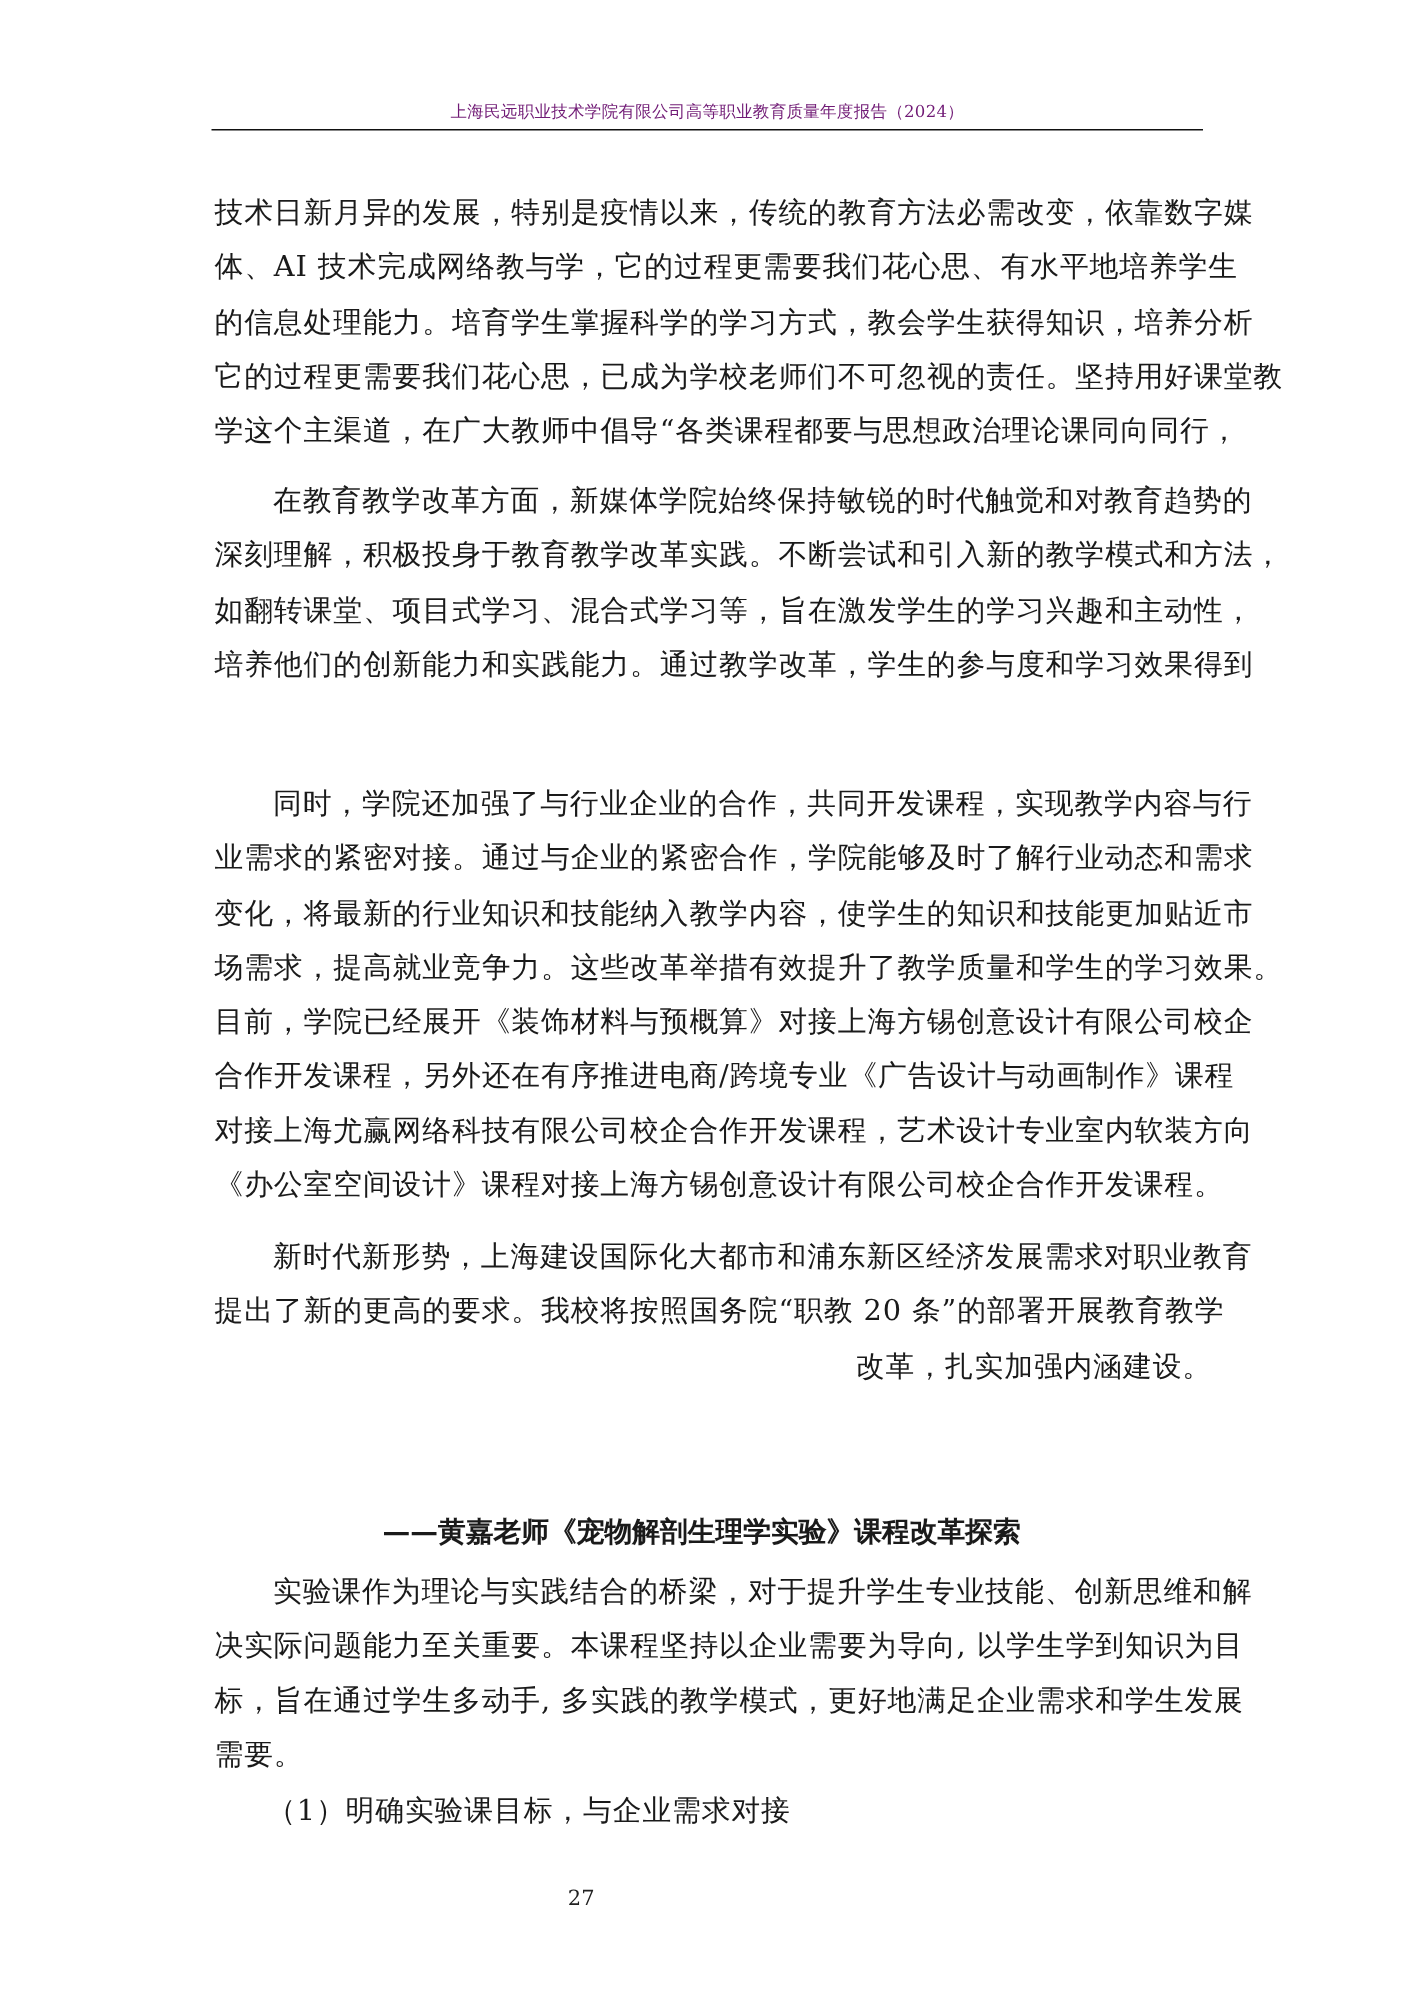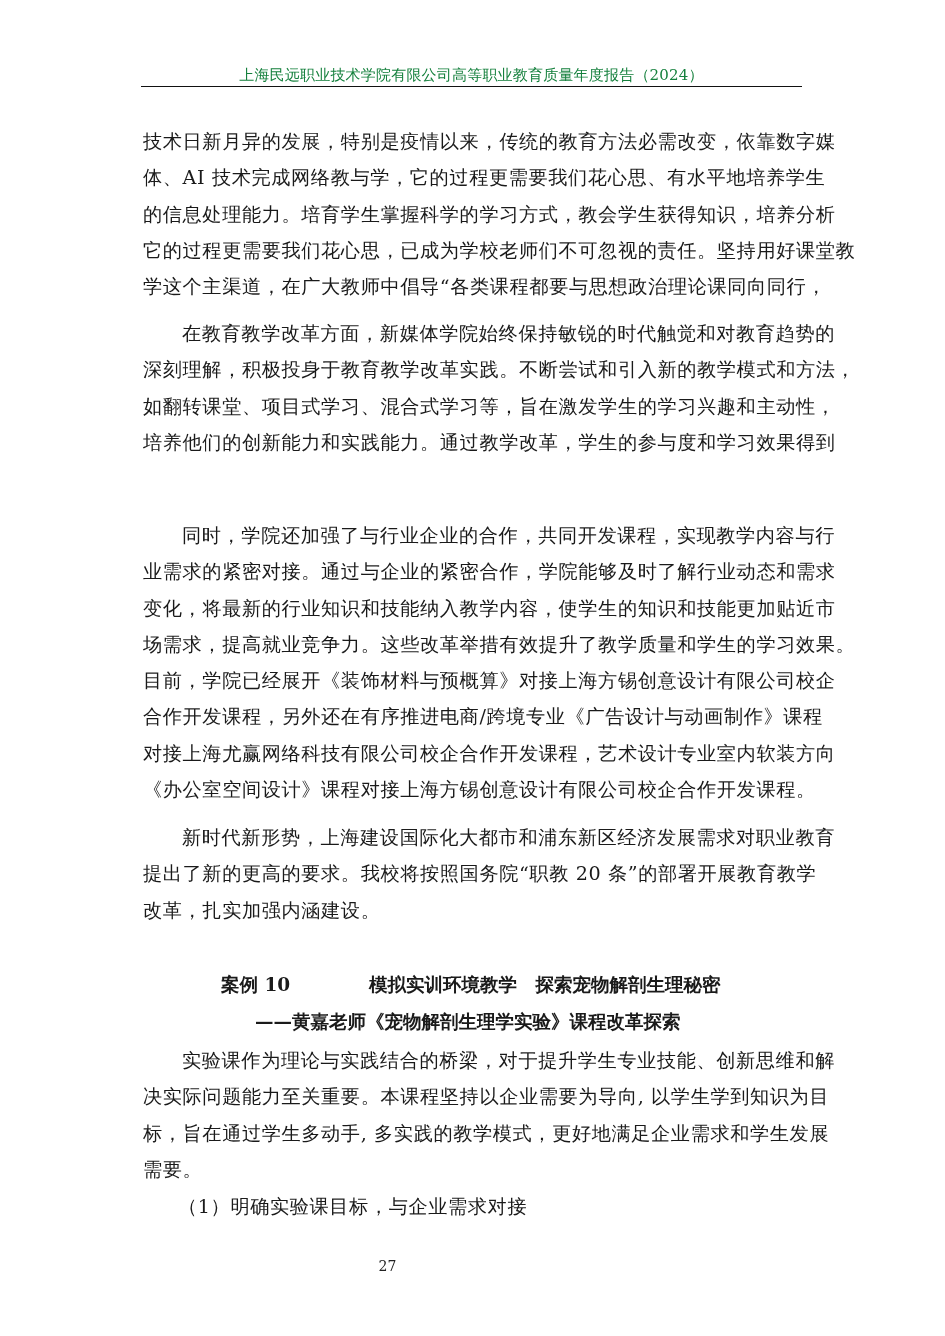--- a/index.html
+++ b/index.html
@@ -19,23 +19,23 @@
       position: absolute;
       left: 0; top: 0;
       width: 945px; height: 1336px;
     }
     .header {
       position: absolute;
       left: 141px;
       top: 66px;
       width: 661px;
       text-align: center;
-      font-size: 15px;
+      font-size: 11px;
       letter-spacing: 0.2px;
-      color: #15803d;
+      color: #701a75;
       line-height: 18px;
     }
     .header-rule {
       position: absolute;
       left: 141px;
       top: 86px;
       width: 661px;
       height: 1px;
       background: #111;
     }
@@ -101,29 +101,26 @@
     <span class="line indent">同时，学院还加强了与行业企业的合作，共同开发课程，实现教学内容与行</span>
     <span class="line">业需求的紧密对接。通过与企业的紧密合作，学院能够及时了解行业动态和需求</span>
     <span class="line">变化，将最新的行业知识和技能纳入教学内容，使学生的知识和技能更加贴近市</span>
     <span class="line">场需求，提高就业竞争力。这些改革举措有效提升了教学质量和学生的学习效果。</span>
     <span class="line">目前，学院已经展开《装饰材料与预概算》对接上海方锡创意设计有限公司校企</span>
     <span class="line">合作开发课程，另外还在有序推进电商/跨境专业《广告设计与动画制作》课程</span>
     <span class="line">对接上海尤赢网络科技有限公司校企合作开发课程，艺术设计专业室内软装方向</span>
     <span class="line">《办公室空间设计》课程对接上海方锡创意设计有限公司校企合作开发课程。</span>
   </div>
 
-  <div class="body-text" style="top:820px;">
+  <div class="body-text" style="top:820px;text-align:right;">
     <span class="line indent">新时代新形势，上海建设国际化大都市和浦东新区经济发展需求对职业教育</span>
     <span class="line">提出了新的更高的要求。我校将按照国务院“职教 20 条”的部署开展教育教学</span>
     <span class="line">改革，扎实加强内涵建设。</span>
   </div>
 
-  <div class="case-title" style="top:970px;">
-    <span style="display:inline-block; padding-left:78px; width:148px;">案例 10</span><span>模拟实训环境教学　探索宠物解剖生理秘密</span>
-  </div>
   <div class="case-title" style="top:1007px;">
     <span style="display:inline-block; padding-left:112px;">——黄嘉老师《宠物解剖生理学实验》课程改革探索</span>
   </div>
 
   <div class="body-text" style="top:1043px;">
     <span class="line indent">实验课作为理论与实践结合的桥梁，对于提升学生专业技能、创新思维和解</span>
     <span class="line">决实际问题能力至关重要。本课程坚持以企业需要为导向, 以学生学到知识为目</span>
     <span class="line">标，旨在通过学生多动手, 多实践的教学模式，更好地满足企业需求和学生发展</span>
     <span class="line">需要。</span>
   </div>

